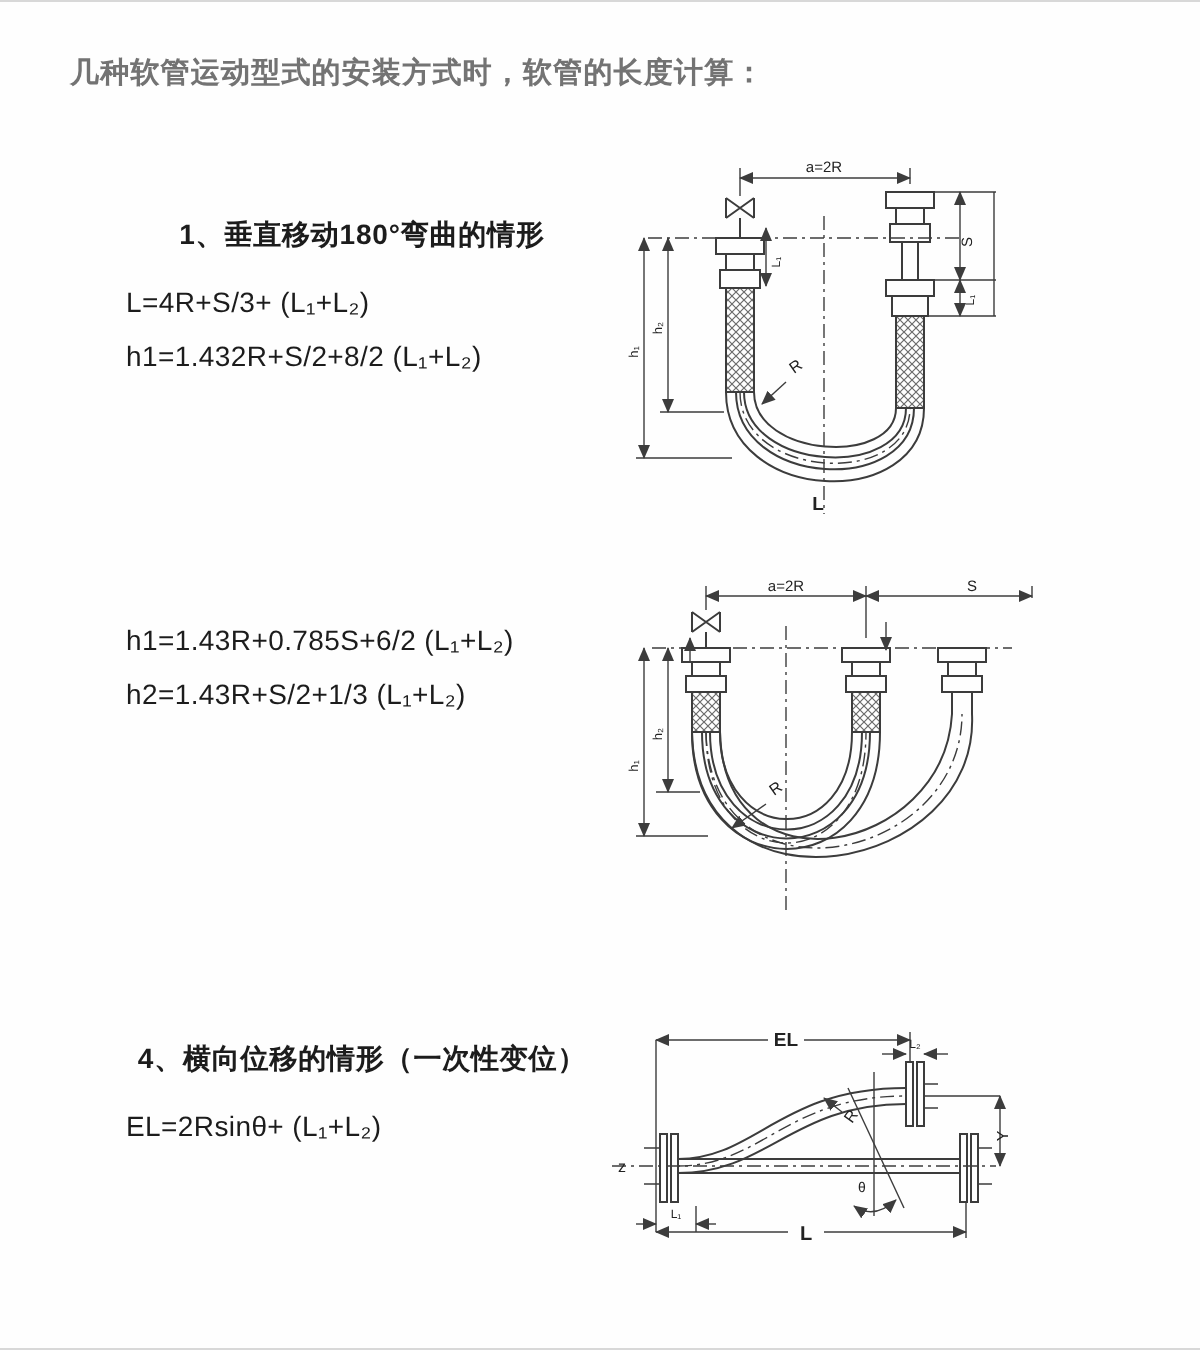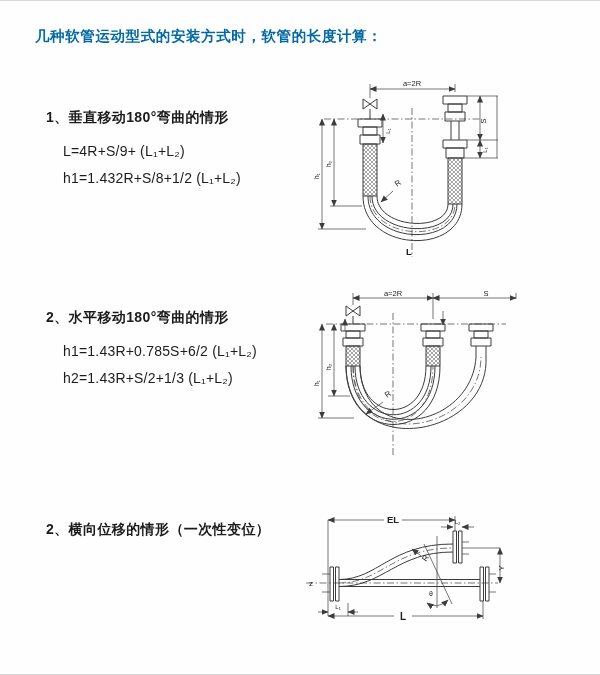--- a/index.html
+++ b/index.html
@@ -4,54 +4,54 @@
 <style>
   html,body{margin:0;padding:0;}
   body{
     width:600px;height:675px;position:relative;background:#ffffff;
     font-family:"Liberation Sans","DejaVu Sans",sans-serif;
     color:#1c1c1c;overflow:hidden;
   }
   .page{position:absolute;inset:0;background:#fefefe;border-top:1px solid #d8d8d8;border-bottom:1px solid #d8d8d8;}
   .doc-title{
     position:absolute;left:35px;top:26px;font-size:14.5px;font-weight:600;
-    letter-spacing:.6px;color:#0369a1;white-space:nowrap;
+    letter-spacing:.6px;color:#737373;white-space:nowrap;
   }
   .sec{position:absolute;left:46px;width:270px;}
-  .sec-h{font-size:14px;font-weight:600;line-height:20px;margin-bottom:11px;letter-spacing:.4px;white-space:nowrap;}
+  .sec-h{font-size:14px;font-weight:600;line-height:20px;margin-bottom:11px;letter-spacing:.4px;white-space:nowrap;text-align:center;}
   .formula{font-size:14px;font-weight:400;line-height:27px;padding-left:17px;letter-spacing:.2px;white-space:nowrap;}
   .diag{position:absolute;}
   .diag path,.diag rect,.diag line{vector-effect:non-scaling-stroke;}
   .diag text{fill:#222;stroke:none;font-family:"Liberation Sans","DejaVu Sans",sans-serif;}
   .cl{stroke-dasharray:7 2.5 1.5 2.5;stroke-width:.7;}
   .dim{stroke-width:.7;}
   .thin{stroke-width:.7;}
   .main{stroke-width:1;}
 </style>
 </head>
 <body>
 
 <div class="page">
 
   <div class="doc-title">几种软管运动型式的安装方式时，软管的长度计算：</div>
 
   <section class="sec" style="top:106px">
     <div class="sec-h">1、垂直移动180°弯曲的情形</div>
-    <div class="formula">L=4R+S/9+ (L₁+L₂)</div>
-    <div class="formula">h1=1.432R+S/8+1/2 (L₁+L₂)</div>
+    <div class="formula">L=4R+S/3+ (L₁+L₂)</div>
+    <div class="formula">h1=1.432R+S/2+8/2 (L₁+L₂)</div>
   </section>
 
   <section class="sec" style="top:306px">
-    <div class="sec-h">2、水平移动180°弯曲的情形</div>
     <div class="formula">h1=1.43R+0.785S+6/2 (L₁+L₂)</div>
     <div class="formula">h2=1.43R+S/2+1/3 (L₁+L₂)</div>
   </section>
 
   <section class="sec" style="top:518px">
-    <div class="sec-h">2、横向位移的情形（一次性变位）</div>
+    <div class="sec-h">4、横向位移的情形（一次性变位）</div>
+    <div class="formula">EL=2Rsinθ+ (L₁+L₂)</div>
   </section>
 
   <svg class="diag" style="left:308px;top:73px" width="290" height="188" viewBox="0 0 290 188">
     <defs>
       <marker id="ar1" orient="auto-start-reverse" markerUnits="userSpaceOnUse" markerWidth="9" markerHeight="8" refX="6.5" refY="3">
         <path d="M0 0 L7 3 L0 6 Z" fill="#3c3c3c"></path>
       </marker>
       <pattern id="hb1" width="4" height="4" patternUnits="userSpaceOnUse">
         <path d="M0 4 L4 0 M0 0 L4 4" stroke="#6a6a6a" stroke-width="0.6" fill="none"></path>
       </pattern>

